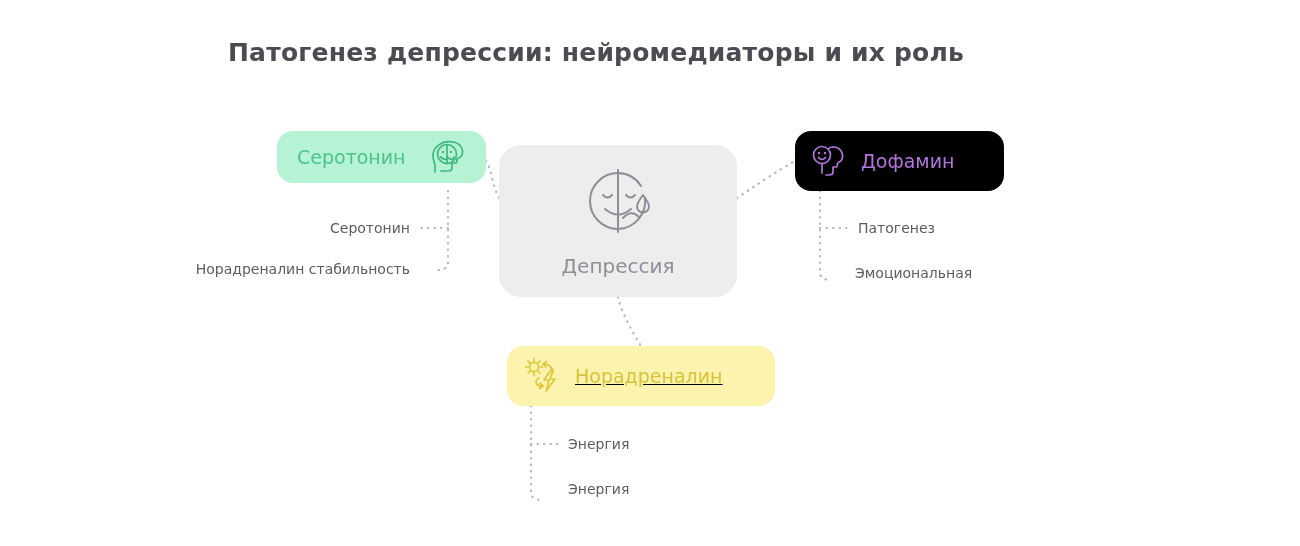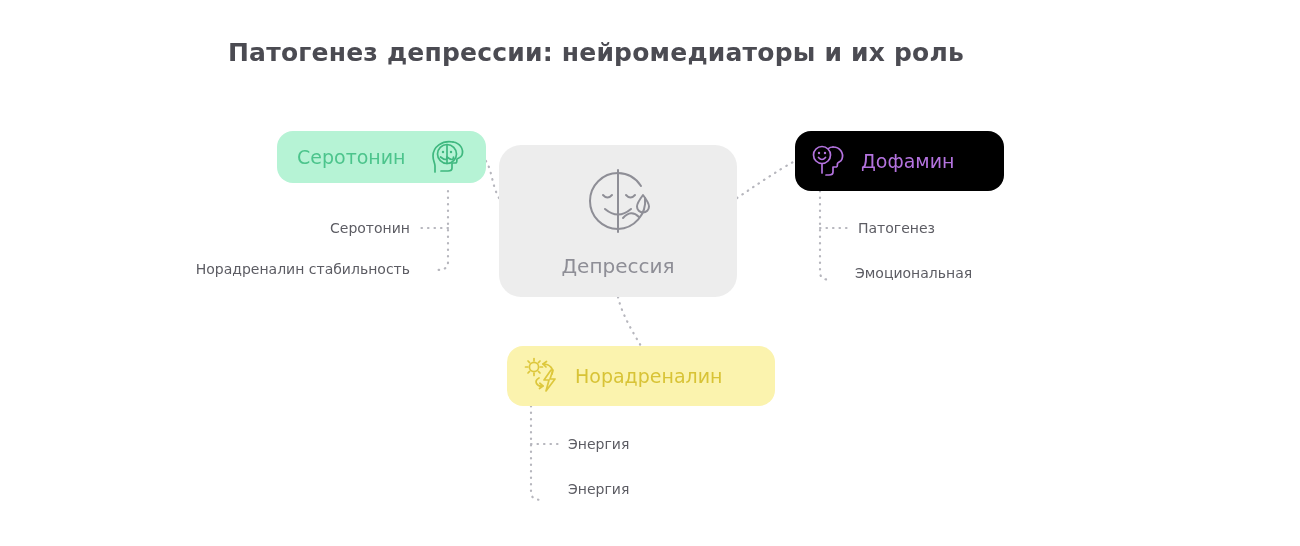--- a/index.html
+++ b/index.html
@@ -116,20 +116,21 @@
   
   #node-noradrenaline {
     left: 507px;
     top: 346px;
     width: 268px;
     height: 60px;
     background: #fbf3ae;
     padding: 0 20px 0 14px;
     justify-content: flex-start;
     gap: 10px;
+    text-decoration: underline;
   }
   #node-noradrenaline .label { color: #d8c336; }
 
   
   .leaf {
     position: absolute;
     font-family: "DejaVu Sans", sans-serif;
     font-size: 14px;
     color: #5c5c63;
     white-space: nowrap;

